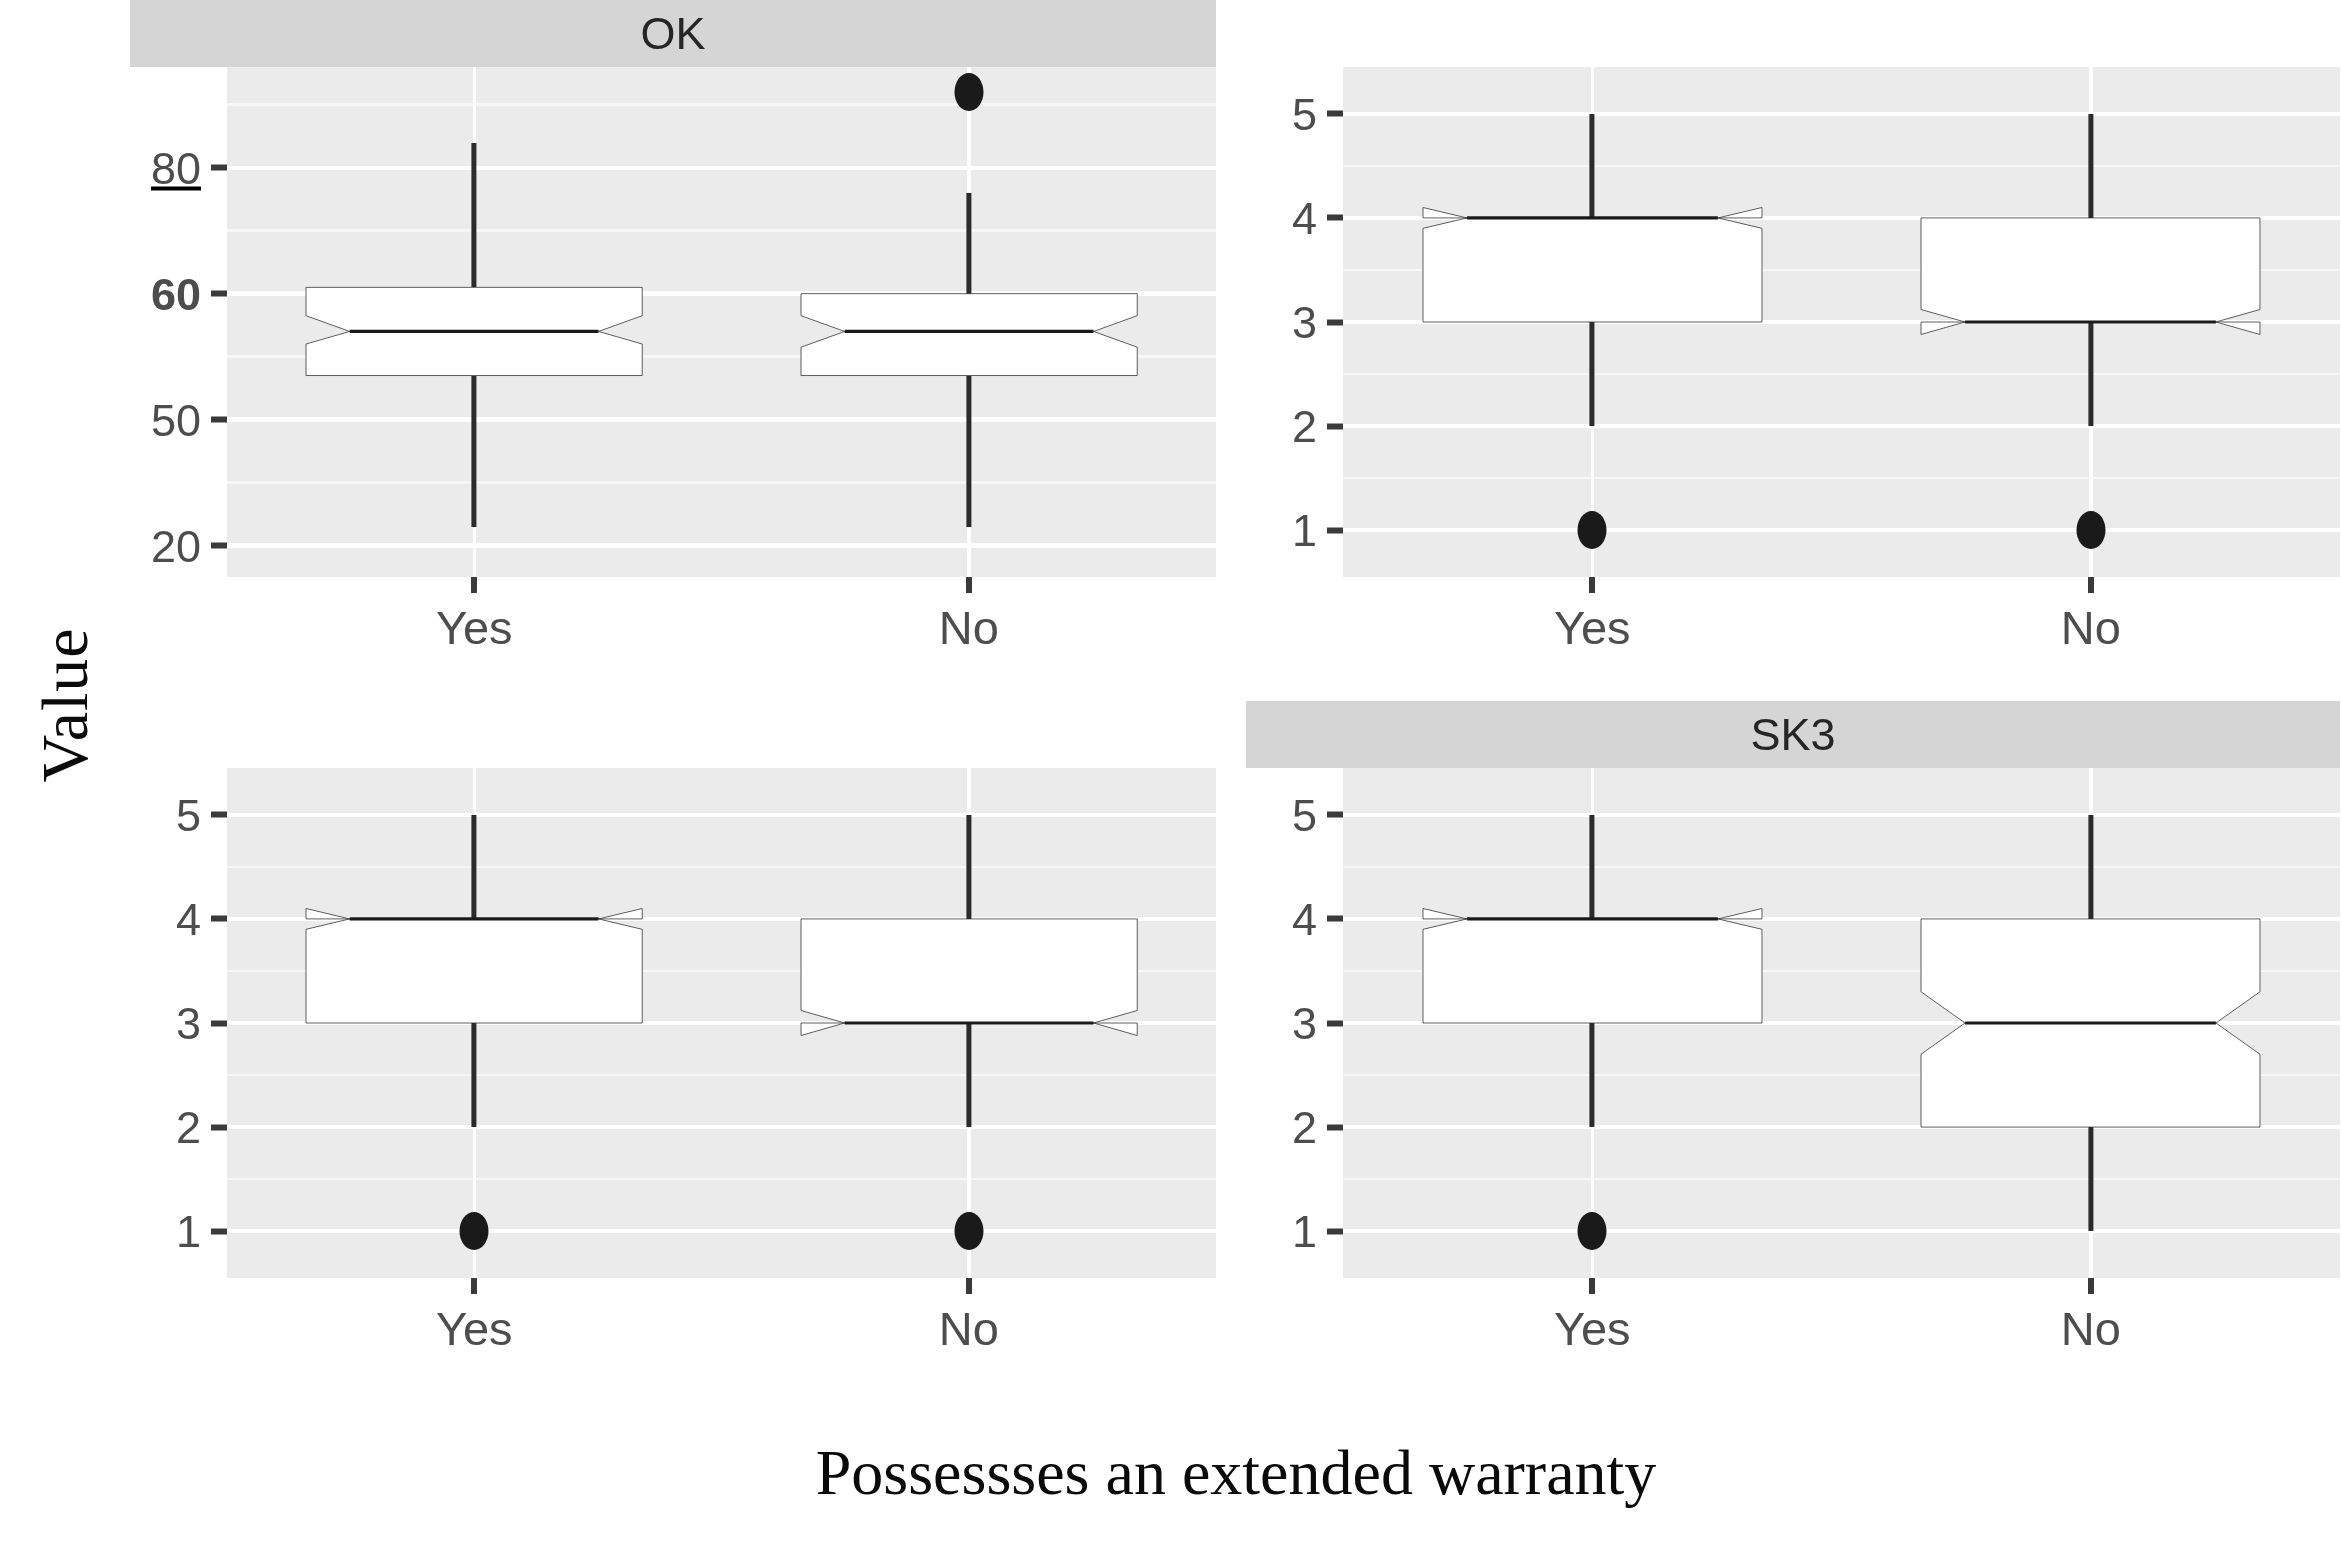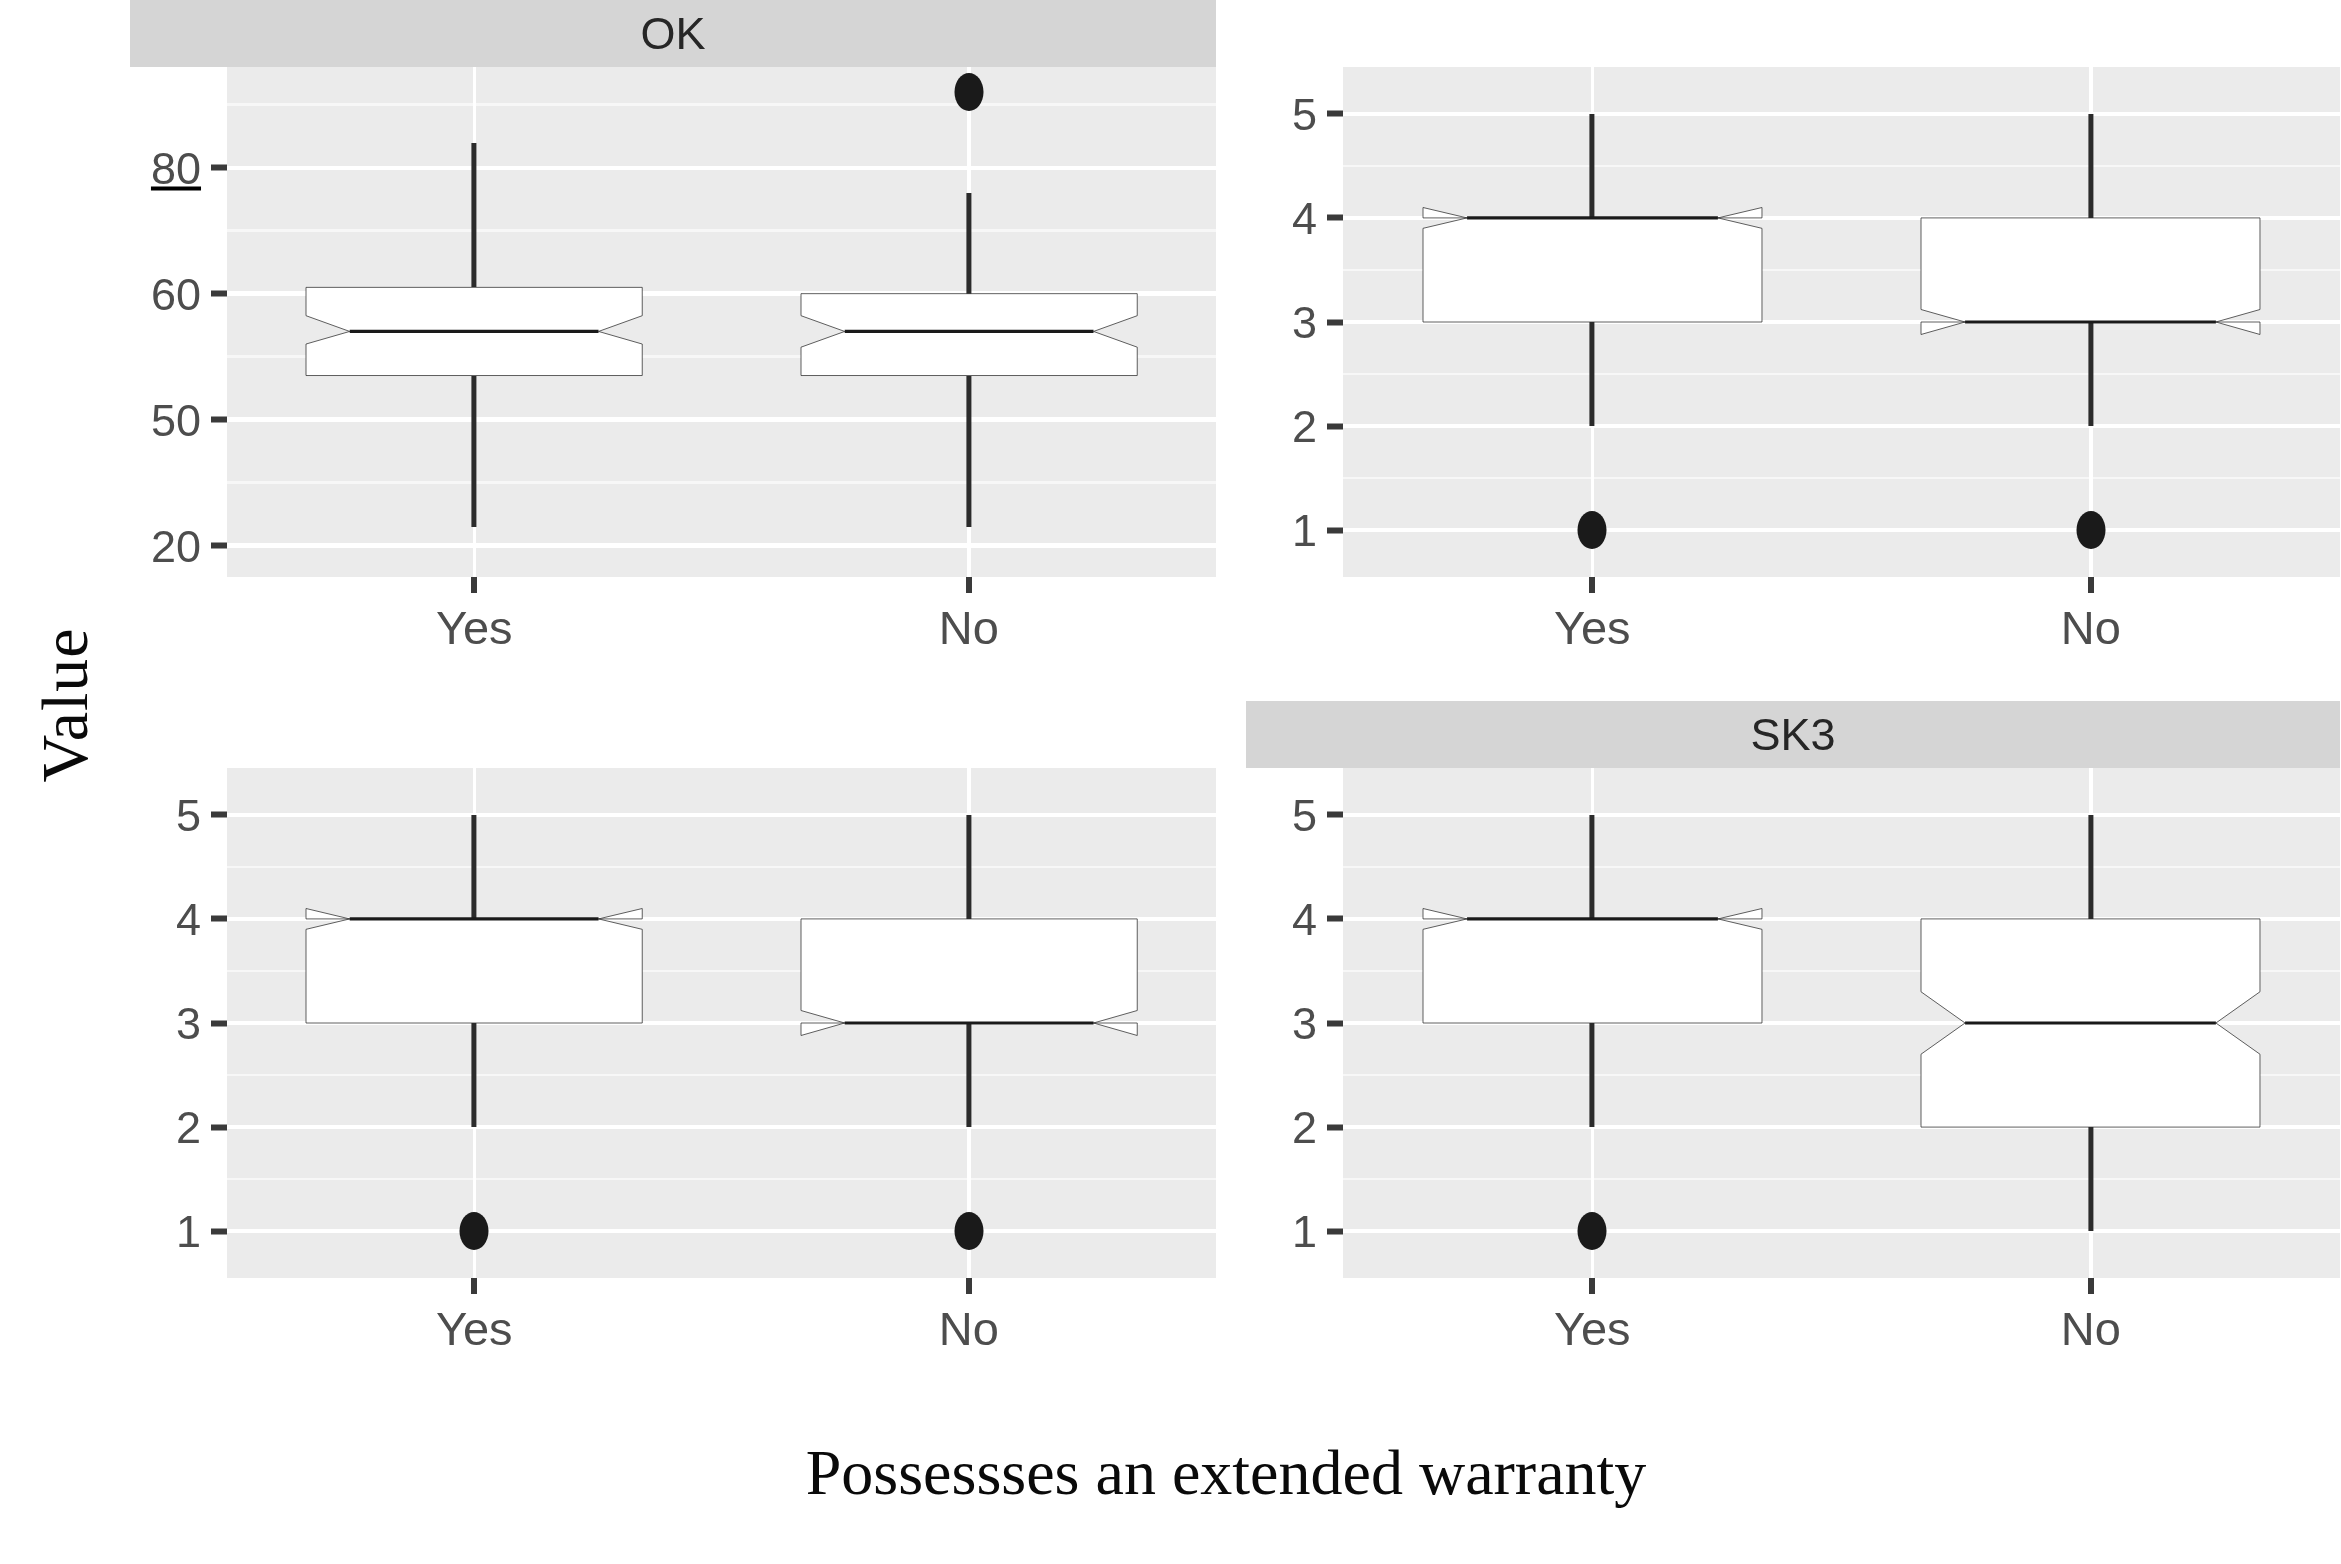--- a/index.html
+++ b/index.html
@@ -13,21 +13,21 @@
     display:flex;align-items:center;justify-content:center;
   }
   .ylab span{
     display:block;transform:rotate(-90deg);white-space:nowrap;
     font-family:"Liberation Serif",serif;font-size:66px;color:#0a0a0a;
     letter-spacing:0.9px;
   }
 
   
   .xlab{
-    position:absolute;left:120px;top:1436px;width:2212px;height:121px;
+    position:absolute;left:130px;top:1436px;width:2212px;height:121px;
     display:flex;align-items:flex-start;justify-content:center;
     font-family:"Liberation Serif",serif;font-size:64px;color:#0a0a0a;
     white-space:nowrap;
   }
 
   
   .grid{position:absolute;left:130px;top:0px;width:2212px;height:1410px;}
 
   .facet{position:absolute;text-align:center;}
   .facet.r0{top:0px;height:683px;}
@@ -101,21 +101,21 @@
   <div class="grid">
       <div class="facet r0 c0">
         <div class="strip">
           <div class="strip-label">OK</div>
         </div>
         <div class="axis">
           <div class="ytick" style="top: 19.7531%; text-decoration: underline;">
             <span class="txt">80</span>
             <span class="mark"></span>
           </div>
-          <div class="ytick" style="top: 44.4444%;">
+          <div class="ytick" style="top: 44.4444%; font-weight: bold;">
             <span class="txt">60</span>
             <span class="mark"></span>
           </div>
           <div class="ytick" style="top: 69.1358%;">
             <span class="txt">50</span>
             <span class="mark"></span>
           </div>
           <div class="ytick" style="top: 93.8272%;">
             <span class="txt">20</span>
             <span class="mark"></span>

